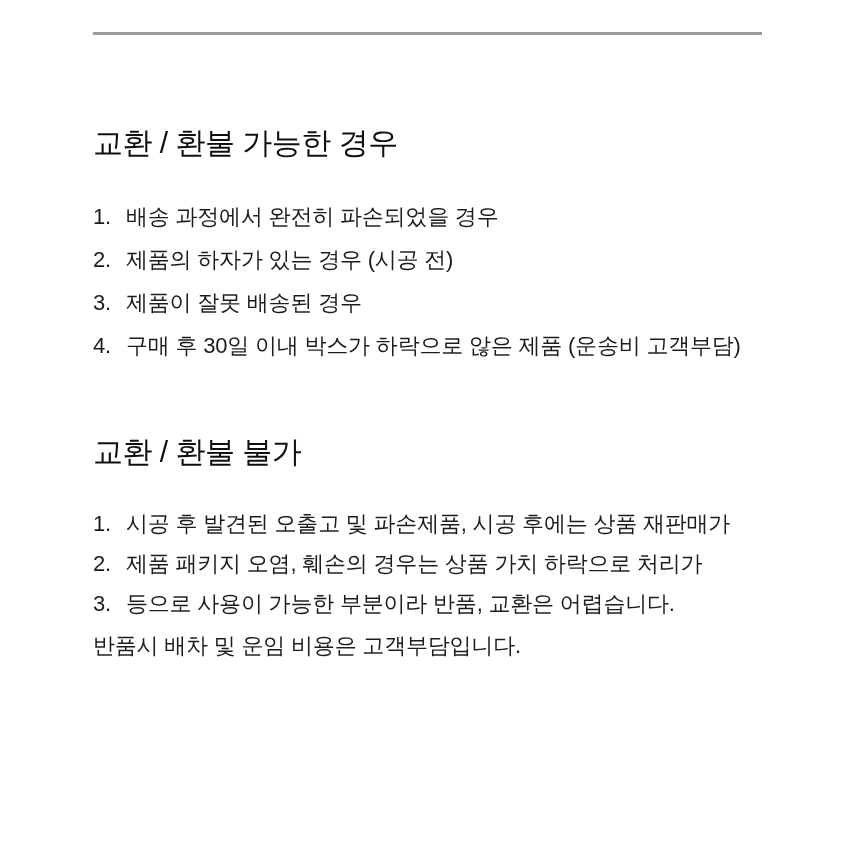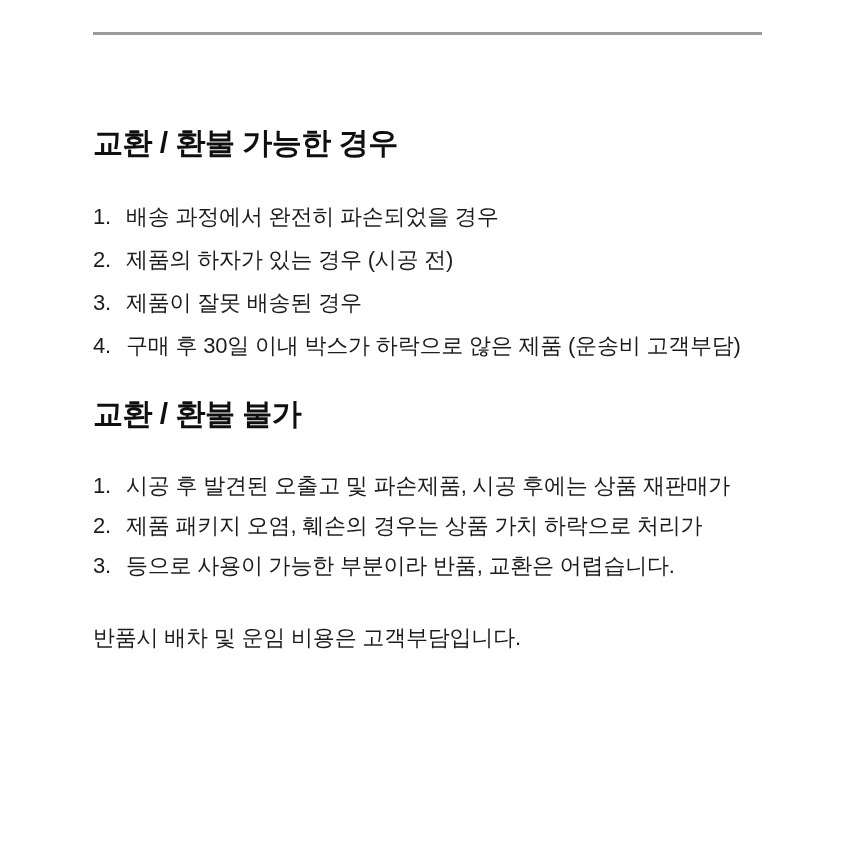--- a/index.html
+++ b/index.html
@@ -24,27 +24,27 @@
   .divider {
     margin-top: 32px;
     width: 669px;
     height: 3px;
     background: #9b9b9b;
   }
   .heading {
     margin: 88px 0 0 0;
     font-size: 30px;
     line-height: 40px;
-    font-weight: 700;
+    font-weight: 400;
     color: #0f0f0f;
     letter-spacing: -0.5px;
     white-space: nowrap;
   }
   .heading.second {
-    margin-top: 27px;
+    margin-top: 65px;
   }
   .list {
     margin-top: 32px;
     font-size: 22px;
     color: #1c1c1c;
     letter-spacing: -0.2px;
   }
   .list .item {
     display: flex;
     align-items: flex-start;
@@ -56,21 +56,21 @@
   }
   .item .lines {
     flex: 1 1 auto;
     min-width: 0;
   }
   .item .line {
     display: block;
     white-space: nowrap;
   }
   .footer-note {
-    margin: 32px 0 0 0;
+    margin: 2px 0 0 0;
     font-size: 22px;
     line-height: 40px;
     color: #1c1c1c;
     letter-spacing: -0.2px;
     white-space: nowrap;
   }
 </style>
 </head>
 <body>
 

